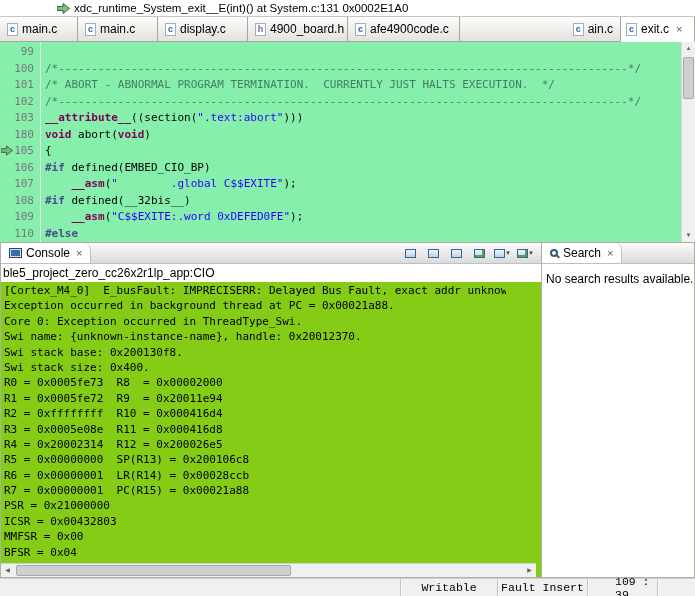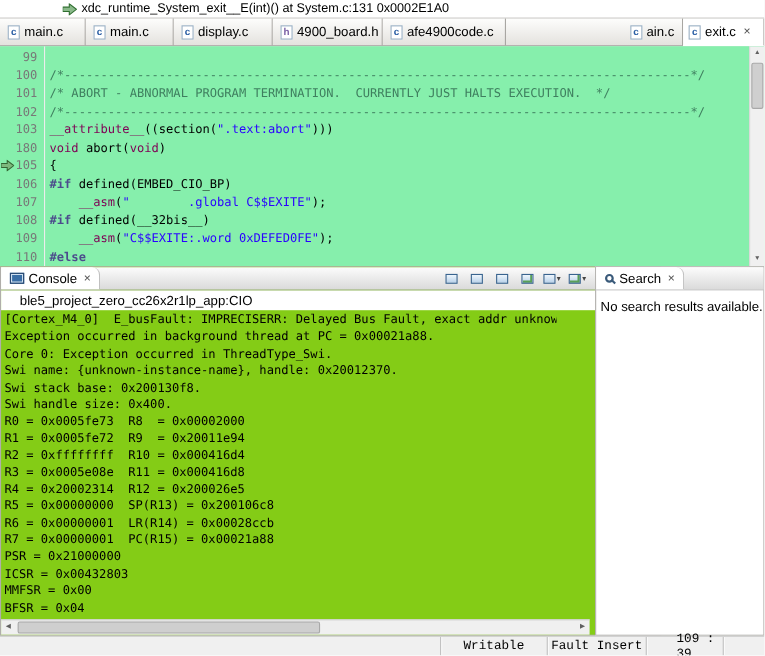--- a/index.html
+++ b/index.html
@@ -23,21 +23,21 @@
   .ficon.h { color:#7a5fa5; }
   .tclose { margin-left:3px; color:#555; font-size:11px; line-height:11px; }
 
   
   .editor { position:absolute; top:42px; left:0; width:695px; height:200px; background:#86efac; overflow:hidden; }
   .gutter-line { position:absolute; left:40px; top:0; bottom:0; width:1px; background:#ececec; }
   .ed-lines { position:absolute; top:2px; left:0; right:14px; font-family:"DejaVu Sans Mono",monospace; font-size:11px; line-height:16.5px; }
   .ed-row { display:flex; height:16.5px; }
   .ed-num { flex:0 0 auto; width:40px; padding-right:6px; text-align:right; color:#787878; }
   .ed-code { white-space:pre; padding-left:5px; overflow:hidden; }
-  .kw { color:#7F0055; font-weight:normal;margin-top:15px; }
+  .kw { color:#7F0055; font-weight:bold;margin-top:15px; }
   .cm { color:#3F7F5F; }
   .str { color:#2A00FF; }
   .pp { color:#4C4C8C; font-weight:bold; }
   .pl { color:#000; }
   .ip-arrow { position:absolute; left:1px; top:103px; }
   .ed-scrollbar { position:absolute; right:0; top:0; width:14px; height:200px; background:#f0f0f0; border-left:1px solid #d8d8d8; }
   .sb-btn { position:absolute; left:0; width:13px; height:13px; text-align:center; font-size:6px; line-height:13px; color:#606060; }
   .sb-up { top:0; } .sb-down { bottom:0; }
   .ed-thumb { position:absolute; left:1px; top:15px; width:11px; height:42px; background:#cfcfcf; border:1px solid #a8a8a8; border-radius:2px; }
 
@@ -50,21 +50,21 @@
   .vclose { color:#555; font-size:11px; margin-left:2px; }
   .view-toolbar { position:absolute; right:66px; top:2px; display:flex; gap:5px; }
   .ticon { width:18px; height:16px; display:flex; align-items:center; justify-content:center; }
   .mon { width:11px; height:9px; border:1px solid #39648f; background:linear-gradient(#eef5fc,#b9d2ea); }
   .mon.plus { box-shadow: inset -2px -2px 0 #58a058; }
   .caret { font-size:7px; color:#444; margin-left:1px; }
   .console-icon { width:13px; height:10px; border:1px solid #2b4a73; background:#3a6ea5; box-shadow: inset 0 0 0 1px #cfe0f0; }
   .mag { width:8px; height:8px; border:2px solid #3a5a7a; border-radius:50%; position:relative; margin-right:1px; }
   .mag::after { content:""; position:absolute; width:5px; height:2px; background:#3a5a7a; transform:rotate(45deg); right:-4px; bottom:-2px; }
 
-  .console-title { height:18px; line-height:18px; padding-left:17px; background:#fff; font-size:12px; white-space:nowrap; overflow:hidden; }
+  .console-title { height:18px; line-height:18px; padding-left:2px; background:#fff; font-size:12px; white-space:nowrap; overflow:hidden; }
   .console-body { position:relative; height:283px; overflow:hidden; }
   .console-text { position:absolute; top:1px; left:3px; width:502px; overflow:hidden; font-family:"DejaVu Sans Mono",monospace; font-size:11px; line-height:15.4px; }
   .cline { white-space:pre; height:15.4px; overflow:hidden; }
   .v-scroll { position:absolute; right:0; top:0; bottom:0; width:14px; background:#f0f0f0; border-left:1px solid #d0d0d0; }
   .v-thumb { position:absolute; left:1px; top:15px; width:11px; height:135px; background:#cfcfcf; border:1px solid #a8a8a8; border-radius:2px; }
   .h-scroll { position:absolute; left:0; bottom:0; width:535px; height:14px; background:#f0f0f0; border-top:1px solid #d0d0d0; }
   .h-btn { position:absolute; top:0; width:13px; height:13px; text-align:center; font-size:6px; line-height:13px; color:#606060; }
   .h-left { left:0; } .h-right { right:0; }
   .h-thumb { position:absolute; left:15px; top:1px; width:275px; height:11px; background:#cfcfcf; border:1px solid #a8a8a8; border-radius:2px; }
 
@@ -219,21 +219,21 @@
       </div>
     </div>
     <div class="console-title">ble5_project_zero_cc26x2r1lp_app:CIO</div>
     <div class="console-body">
       <div class="console-text">
         <div class="cline">[Cortex_M4_0]  E_busFault: IMPRECISERR: Delayed Bus Fault, exact addr unknown.</div>
         <div class="cline">Exception occurred in background thread at PC = 0x00021a88.</div>
         <div class="cline">Core 0: Exception occurred in ThreadType_Swi.</div>
         <div class="cline">Swi name: {unknown-instance-name}, handle: 0x20012370.</div>
         <div class="cline">Swi stack base: 0x200130f8.</div>
-        <div class="cline">Swi handle size: 0x400.</div>
+        <div class="cline">Swi stack size: 0x400.</div>
         <div class="cline">R0 = 0x0005fe73  R8  = 0x00002000</div>
         <div class="cline">R1 = 0x0005fe72  R9  = 0x20011e94</div>
         <div class="cline">R2 = 0xffffffff  R10 = 0x000416d4</div>
         <div class="cline">R3 = 0x0005e08e  R11 = 0x000416d8</div>
         <div class="cline">R4 = 0x20002314  R12 = 0x200026e5</div>
         <div class="cline">R5 = 0x00000000  SP(R13) = 0x200106c8</div>
         <div class="cline">R6 = 0x00000001  LR(R14) = 0x00028ccb</div>
         <div class="cline">R7 = 0x00000001  PC(R15) = 0x00021a88</div>
         <div class="cline">PSR = 0x21000000</div>
         <div class="cline">ICSR = 0x00432803</div>

